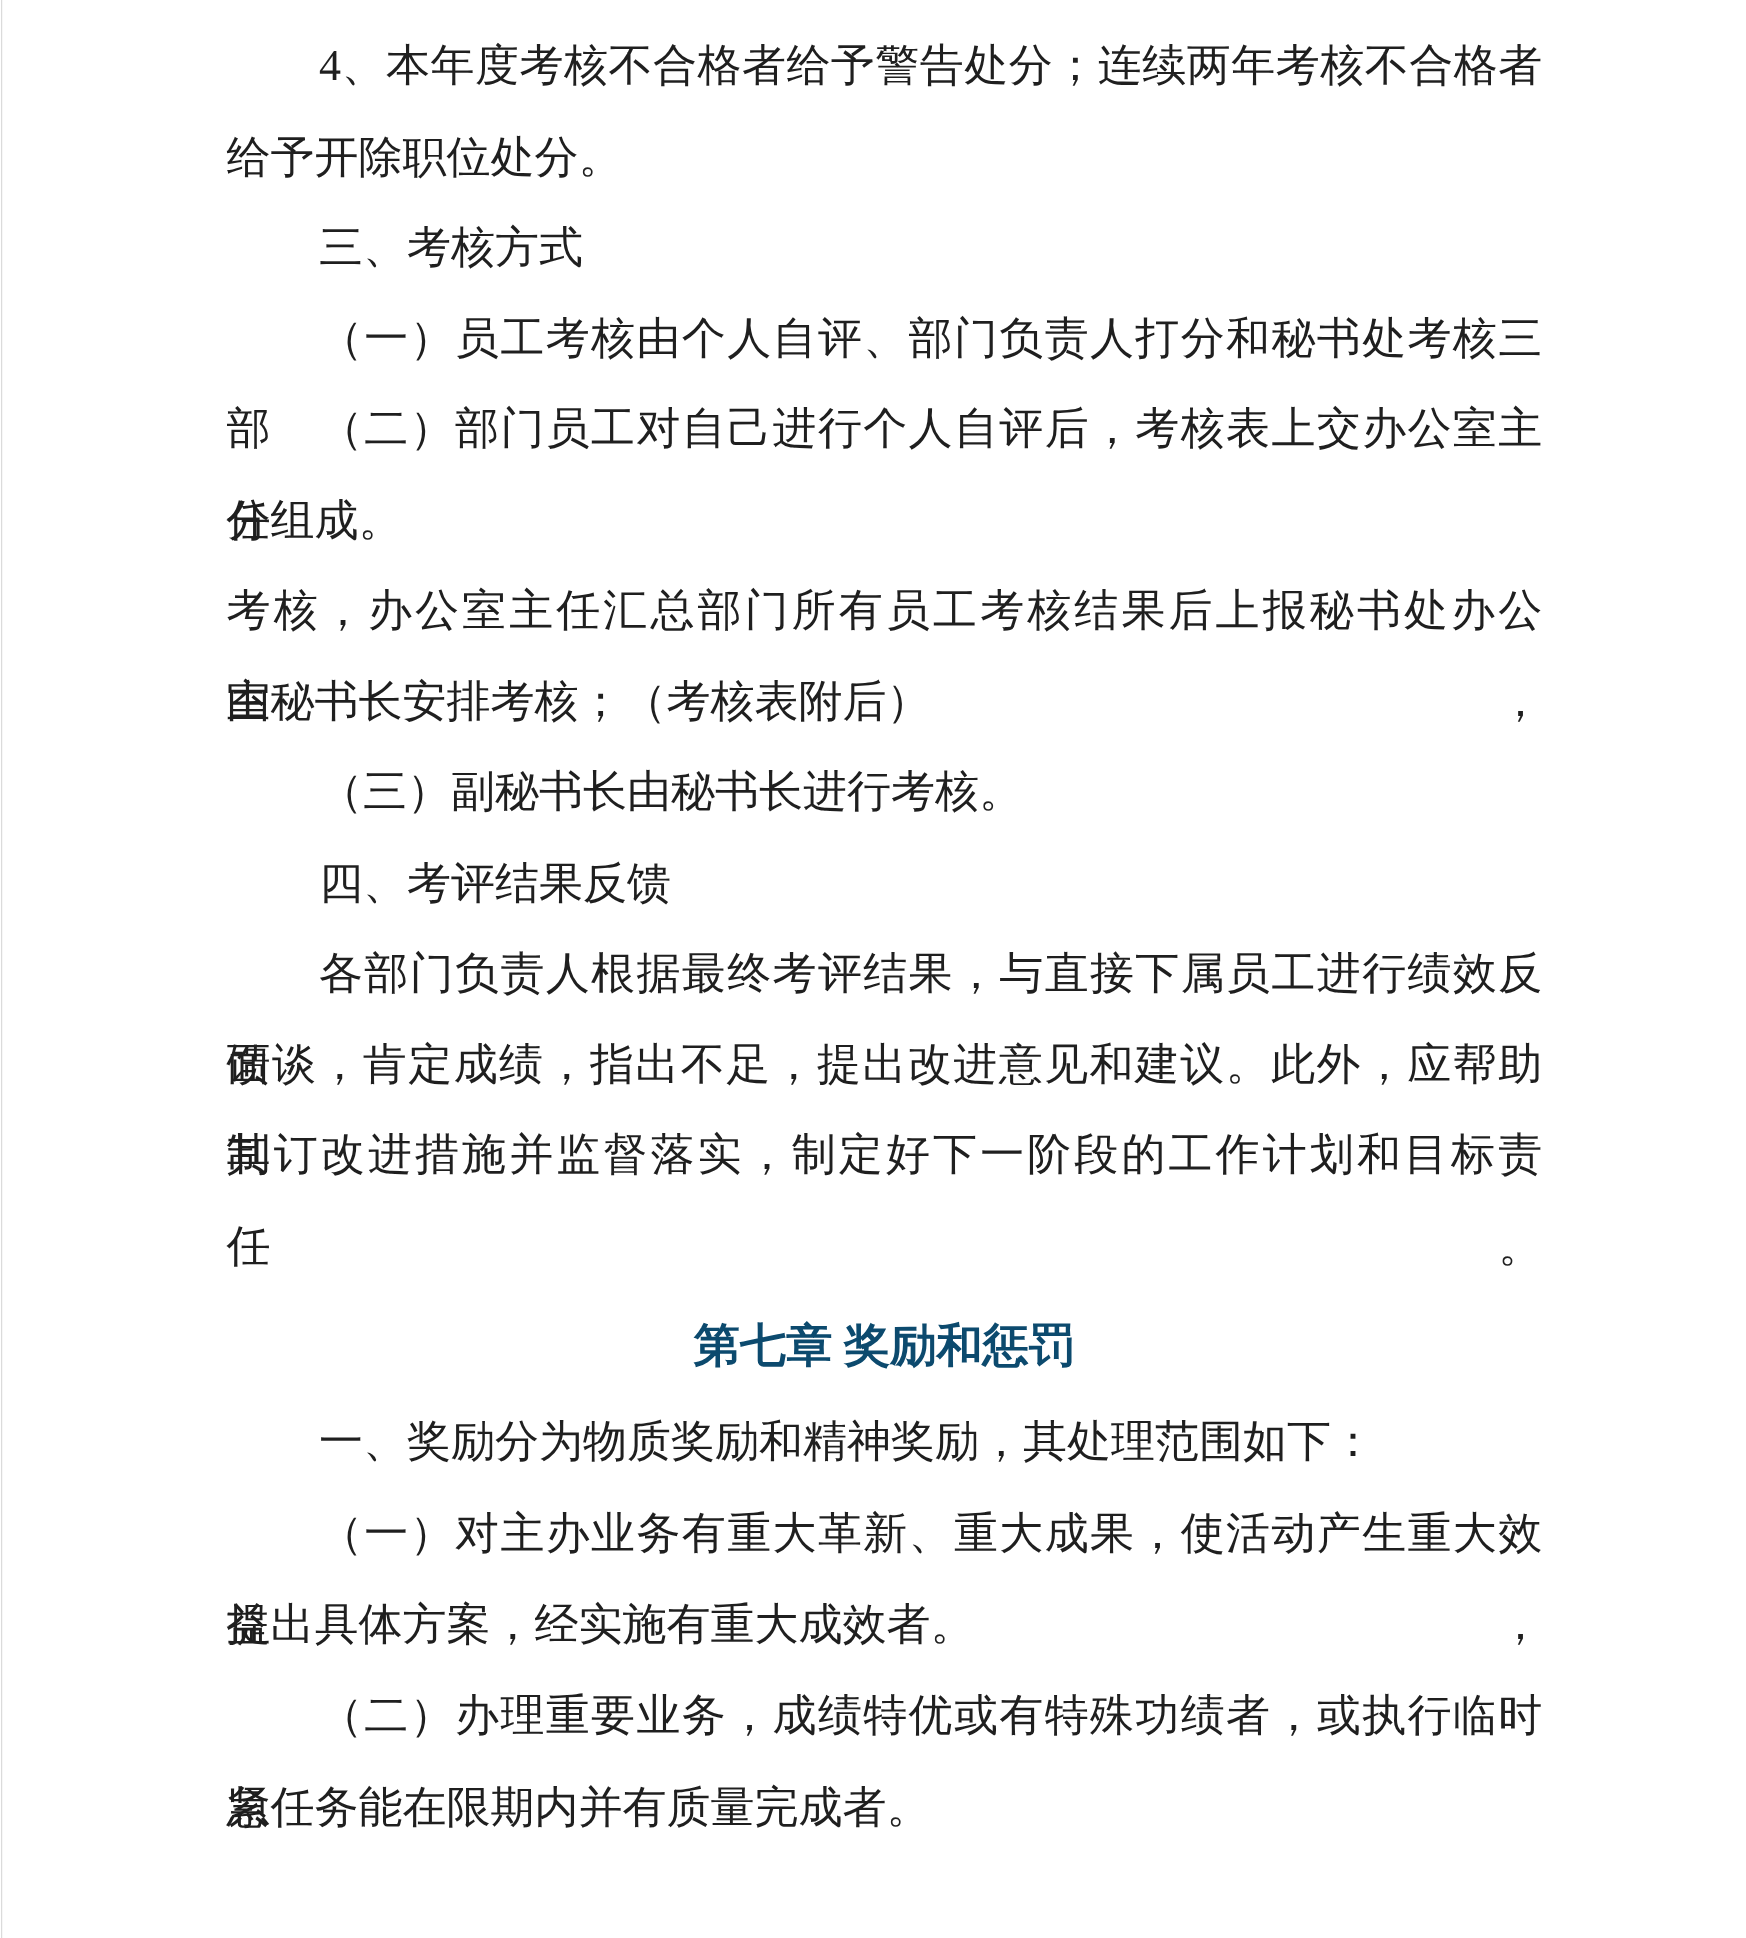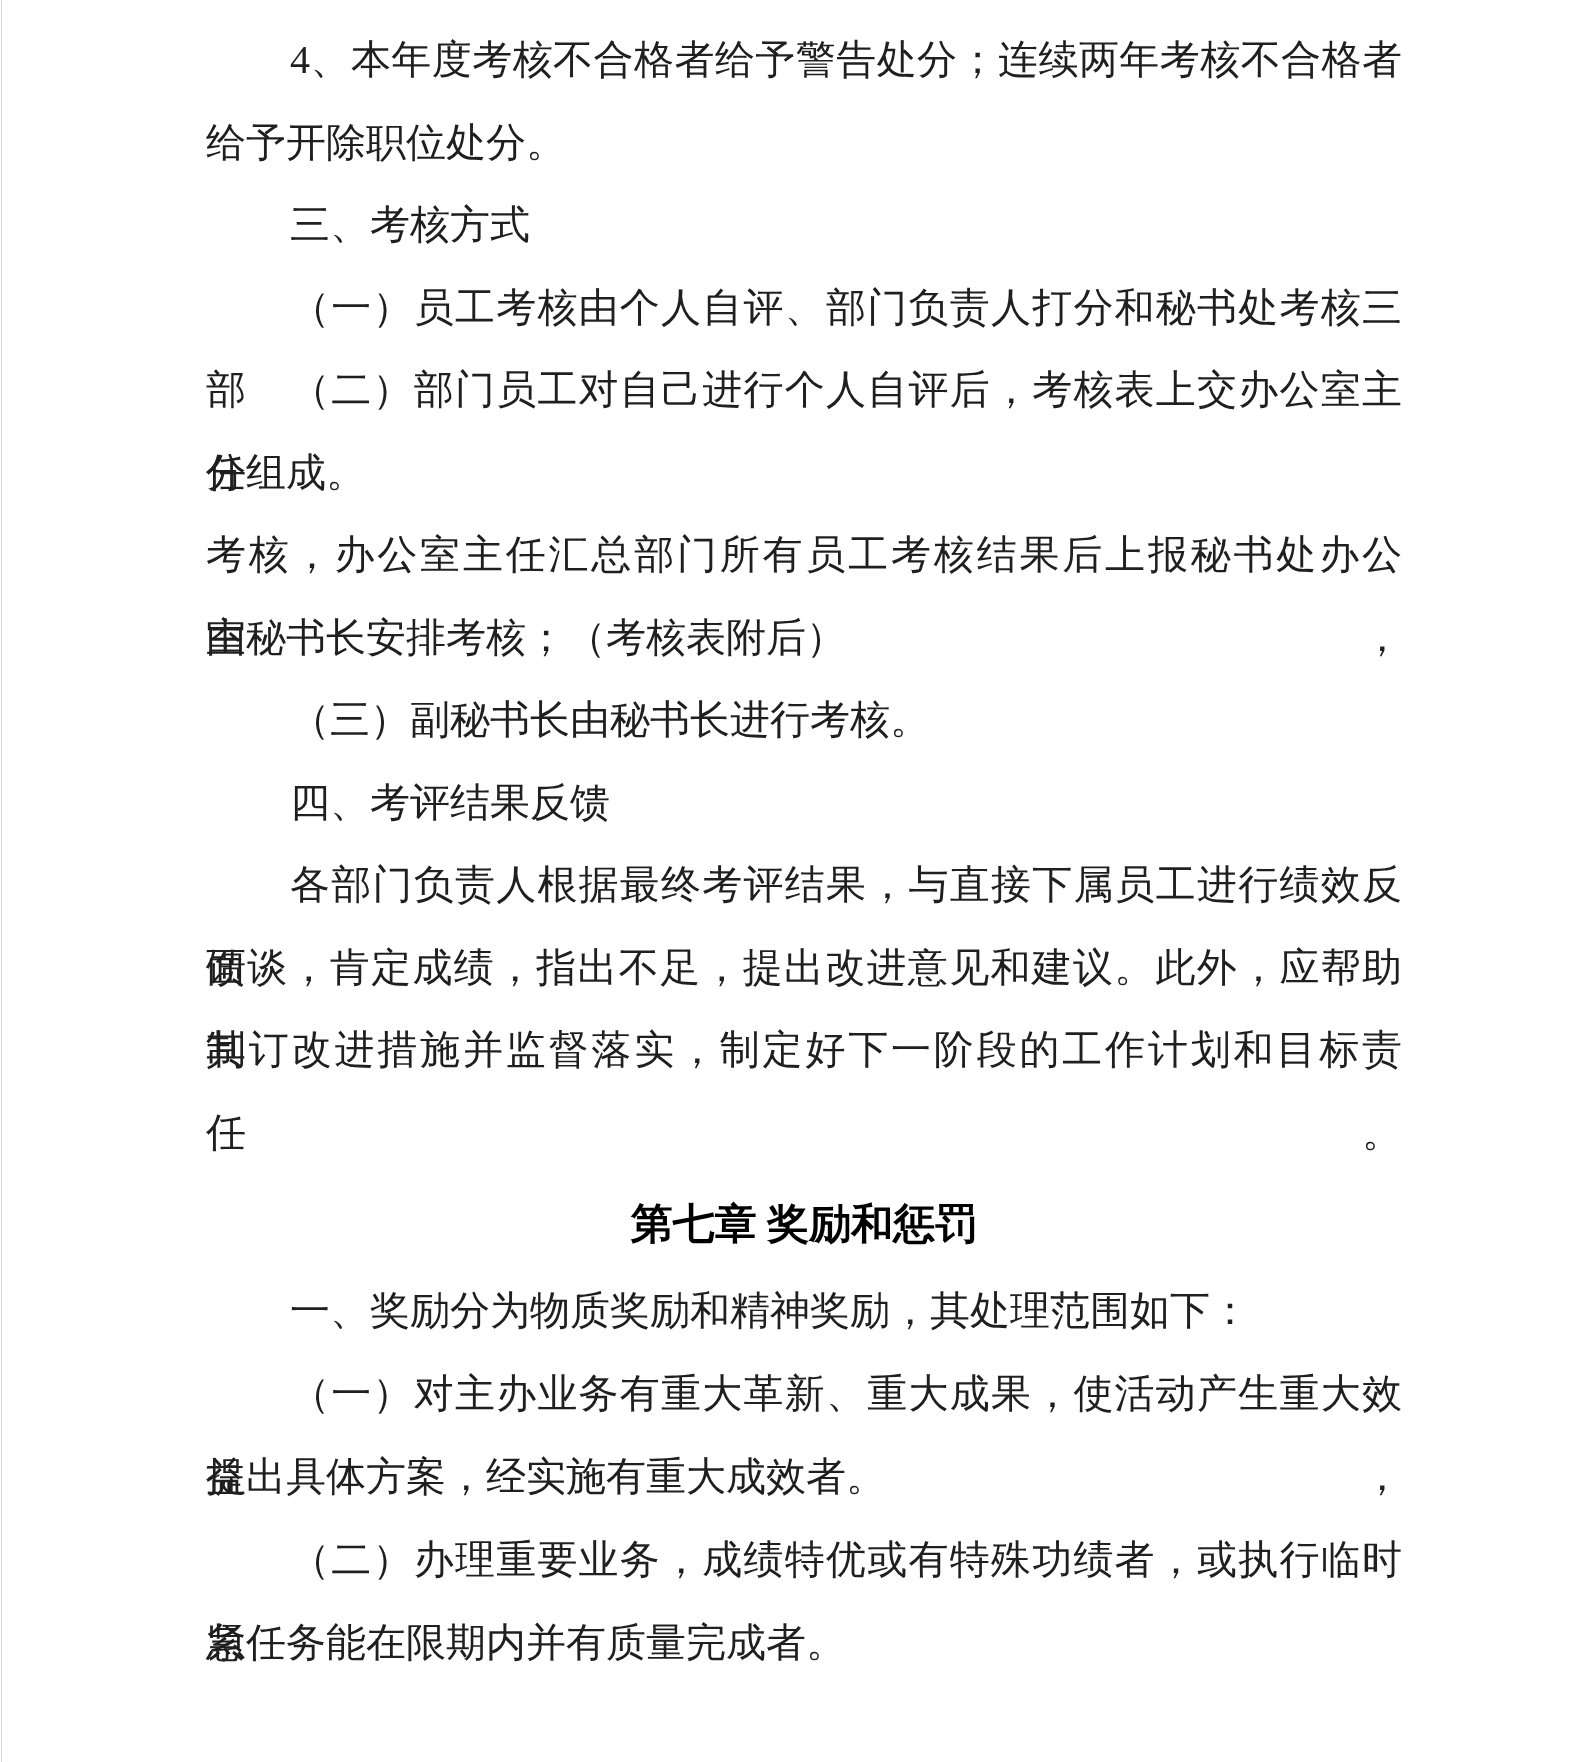--- a/index.html
+++ b/index.html
@@ -52,21 +52,21 @@
   .spacer {
     height: 87px;
   }
   .chapter-heading {
     margin: 0;
     height: 90px;
     line-height: 90px;
     font-size: 42px;
     font-weight: bold;
     text-align: center;
-    color: #000000;
+    color: #0c4a6e;
   }
   .sec2 .line {
     height: 83px;
     line-height: 83px;
   }
 </style>
 </head>
 <body>
 
 <div class="page">

